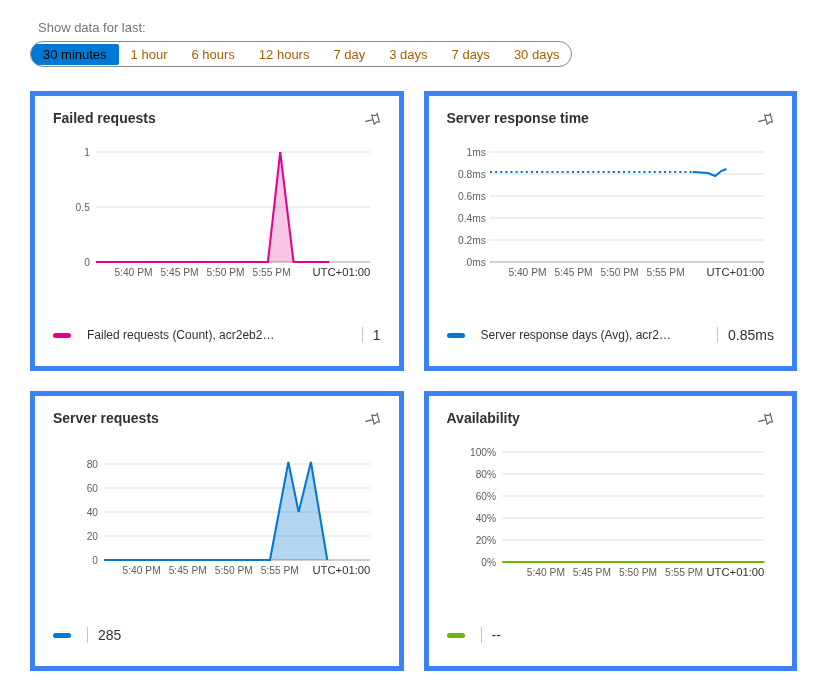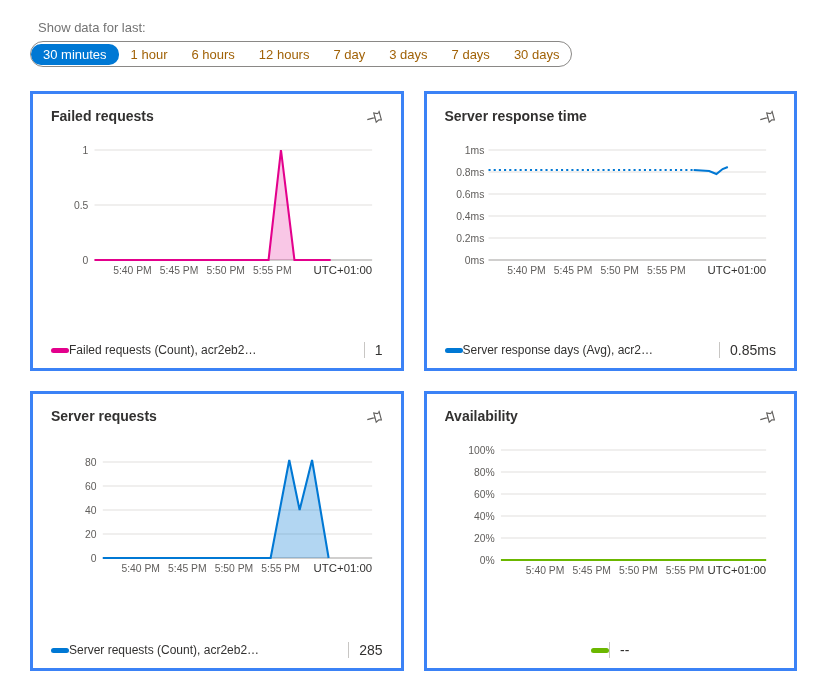--- a/index.html
+++ b/index.html
@@ -1,30 +1,30 @@
 <!DOCTYPE html>
 <html><head>
 <meta charset="utf-8">
 <style>
   * { box-sizing: border-box; }
   body { margin:0; font-family: "Segoe UI", Arial, sans-serif; background:#fff; color:#323130; font-size:13px; }
   .container { width:817px; padding:20px 20px 30px 30px; }
   .filter-label { font-size:13px; color:#737373; margin-bottom:6px; margin-left:8px; }
   .time-pills { display:flex; align-items:center; border:1px solid #8a8886; border-radius:14px; overflow:hidden; width:fit-content; height:26px; }
   .time-pill { padding:3px 12px; font-size:13px; cursor:pointer; white-space:nowrap; color:#a16207; }
-  .time-pill.selected { background:#0078d4; color:#ffffff; border-radius:10px; }
+  .time-pill.selected { background:#0078d4; color:#000000; border-radius:2px; }
   .grid { display:grid; grid-template-columns: 1fr 1fr; gap:20px; margin-top:24px; }
-  .tile { border:3px solid #3b82f6; padding:14px 18px 8px 18px; position:relative; min-height:280px; }
+  .tile { border:5px solid #3b82f6; padding:14px 18px 20px 18px; position:relative; min-height:280px; }
   .tile-header { display:flex; justify-content:space-between; align-items:flex-start; }
   .tile-title { font-size:14px; font-weight:600; color:#323130; }
   .pin-btn { cursor:pointer; width:18px; height:18px; }
   .pin-btn svg { width:18px; height:18px; stroke:#605e5c; fill:none; stroke-width:1; }
   .chart-area { margin-top:14px; }
   .chart-svg { width:100%; height:170px; }
-  .legend-row { display:flex; align-items:center; margin-top:29px; gap:0;justify-content:center; }
+  .legend-row { display:flex; align-items:center; margin-top:12px; gap:16px; }
   .legend-swatch { width:18px; height:5px; border-radius:3px; flex:0 0 18px; }
   .legend-label { font-size:12px; color:#323130; white-space:nowrap; overflow:hidden; text-overflow:ellipsis; flex:1; }
   .legend-value { font-size:14px; font-weight:400; color:#323130; border-left:1px solid #c8c6c4; padding-left:10px; }
   text.axis { font-size:10px; fill:#605e5c; font-family: "Segoe UI", Arial, sans-serif; }
   text.tz { font-size:11px; fill:#323130; font-family: "Segoe UI", Arial, sans-serif; }
   line.grid { stroke:#e1dfdd; stroke-width:1; }
   line.baseline { stroke:#a19f9d; stroke-width:1; }
 </style>
 </head>
 <body>
@@ -157,21 +157,20 @@
 
           <text class="axis" x="68" y="132" text-anchor="start">5:40 PM</text>
           <text class="axis" x="113" y="132" text-anchor="start">5:45 PM</text>
           <text class="axis" x="158" y="132" text-anchor="start">5:50 PM</text>
           <text class="axis" x="203" y="132" text-anchor="start">5:55 PM</text>
           <text class="tz" x="310" y="132" text-anchor="end">UTC+01:00</text>
         </svg>
       </div>
       <div class="legend-row">
         <div class="legend-swatch" style="background:#0078d4"></div>
-        <div class="legend-label">Server requests (Count), acr2eb2…</div>
         <div class="legend-value">285</div>
       </div>
     </div>
 
     <div class="tile">
       <div class="tile-header">
         <div class="tile-title">Availability</div>
         <div class="pin-btn">
           <span>
             <svg viewBox="0 0 16 16">

